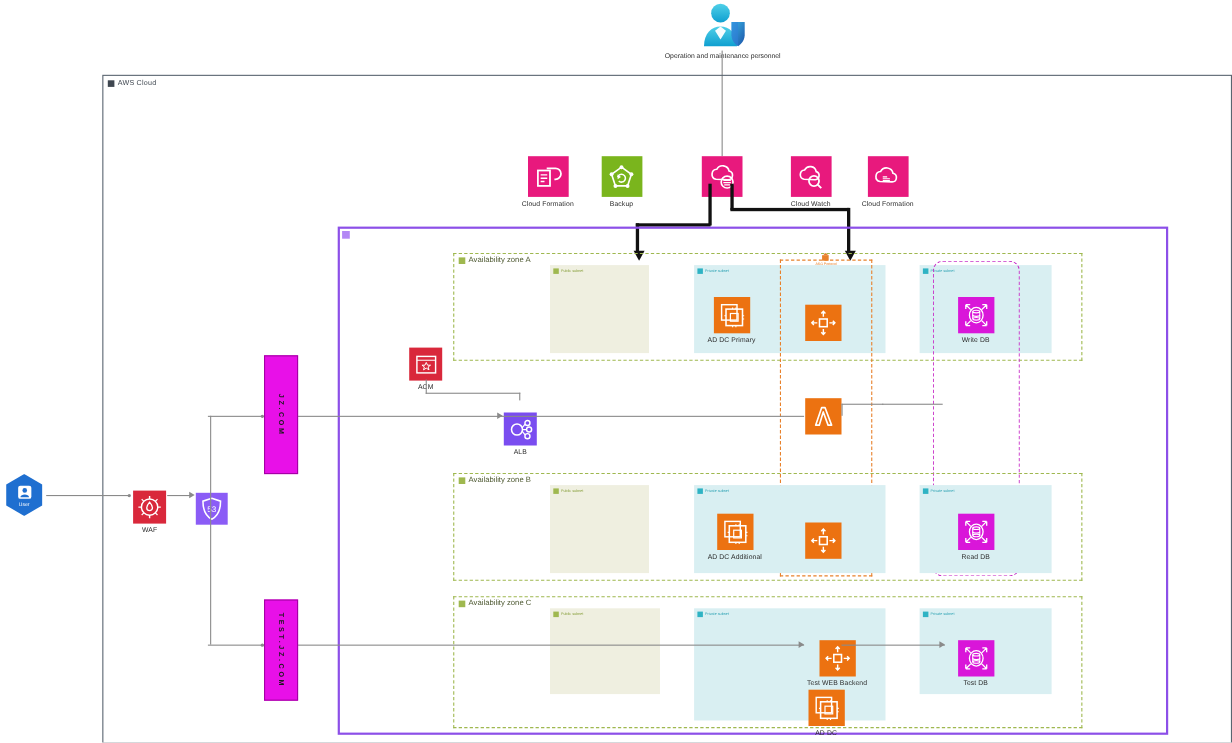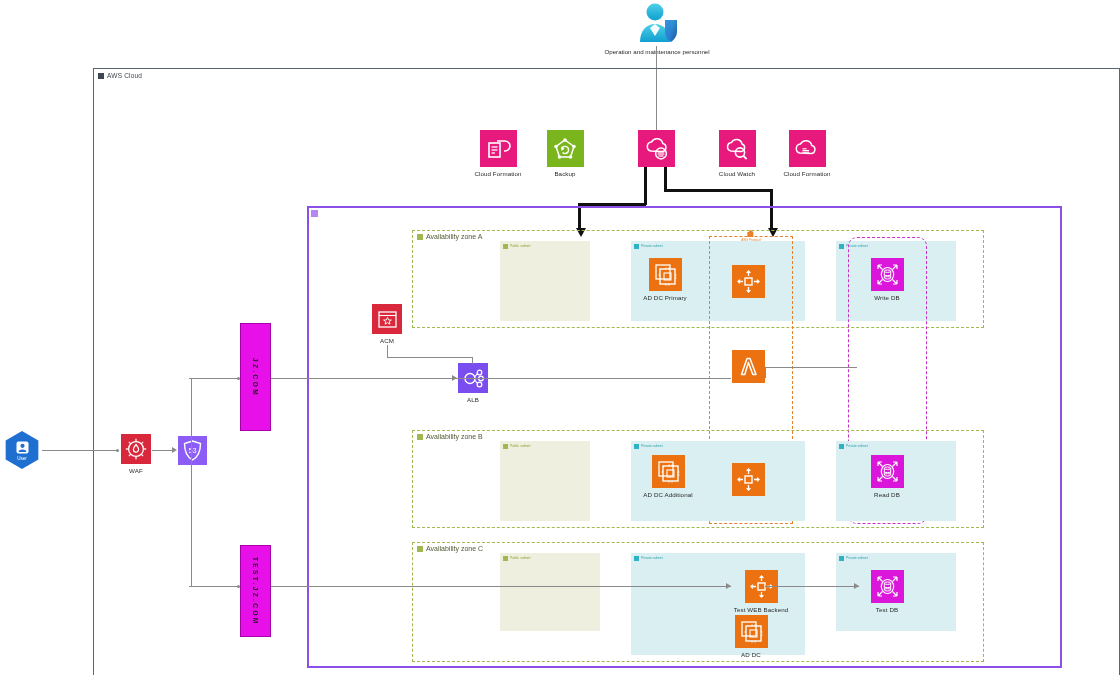--- a/index.html
+++ b/index.html
@@ -32,21 +32,21 @@
   .priv .sub-sq{background:#2fb3c4;} .priv .sub-tag{color:#2fa3b4;}
 
   .grp-orange{border:1.6px dashed #e8812b;background:transparent;}
   .grp-orange-tag{position:absolute;top:-7px;left:50%;transform:translateX(-50%);
                   display:flex;flex-direction:column;align-items:center;gap:0px;
                   font-size:3.2px;color:#e8812b;white-space:nowrap;}
   .grp-pink{border:1.6px dashed #c832c8;border-radius:9px;background:transparent;}
 
   
   .node{position:absolute;display:flex;flex-direction:column;align-items:center;}
-  .tile{position:relative;display:flex;align-items:center;justify-content:center;}
+  .tile{position:relative;display:flex;align-items:center;justify-content:center;margin-top:12px;}
   .caption{margin-top:3px;font-size:6.2px;color:#2b2b2b;text-align:center;
            white-space:nowrap;letter-spacing:.1px;}
 
   
   .t-pink{background:#e8197d;}
   .t-green{background:#7ab51d;}
   .t-red{background:#d9283b;}
   .t-orange{background:#ec7211;}
   .t-magenta{background:#d916d9;}
   .t-purple{background:#7a4df0;}

